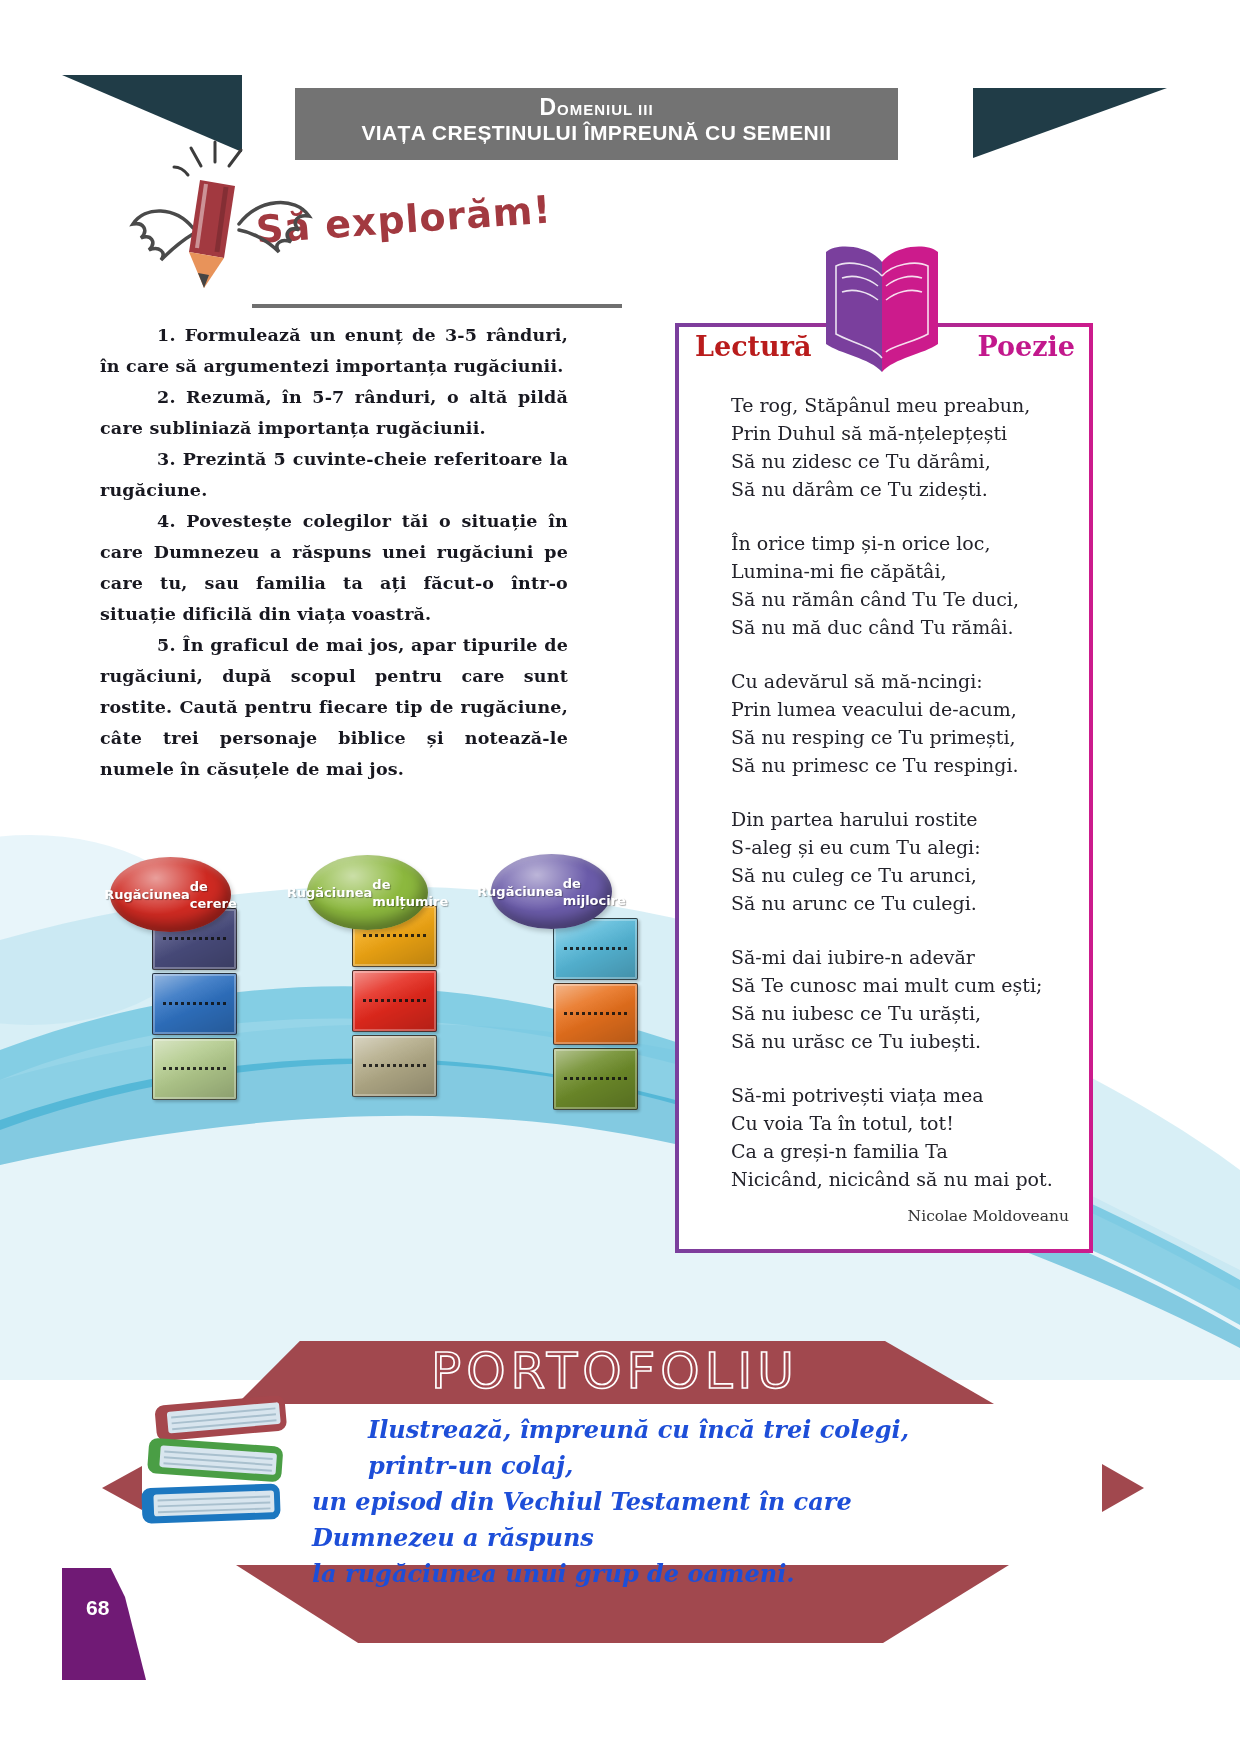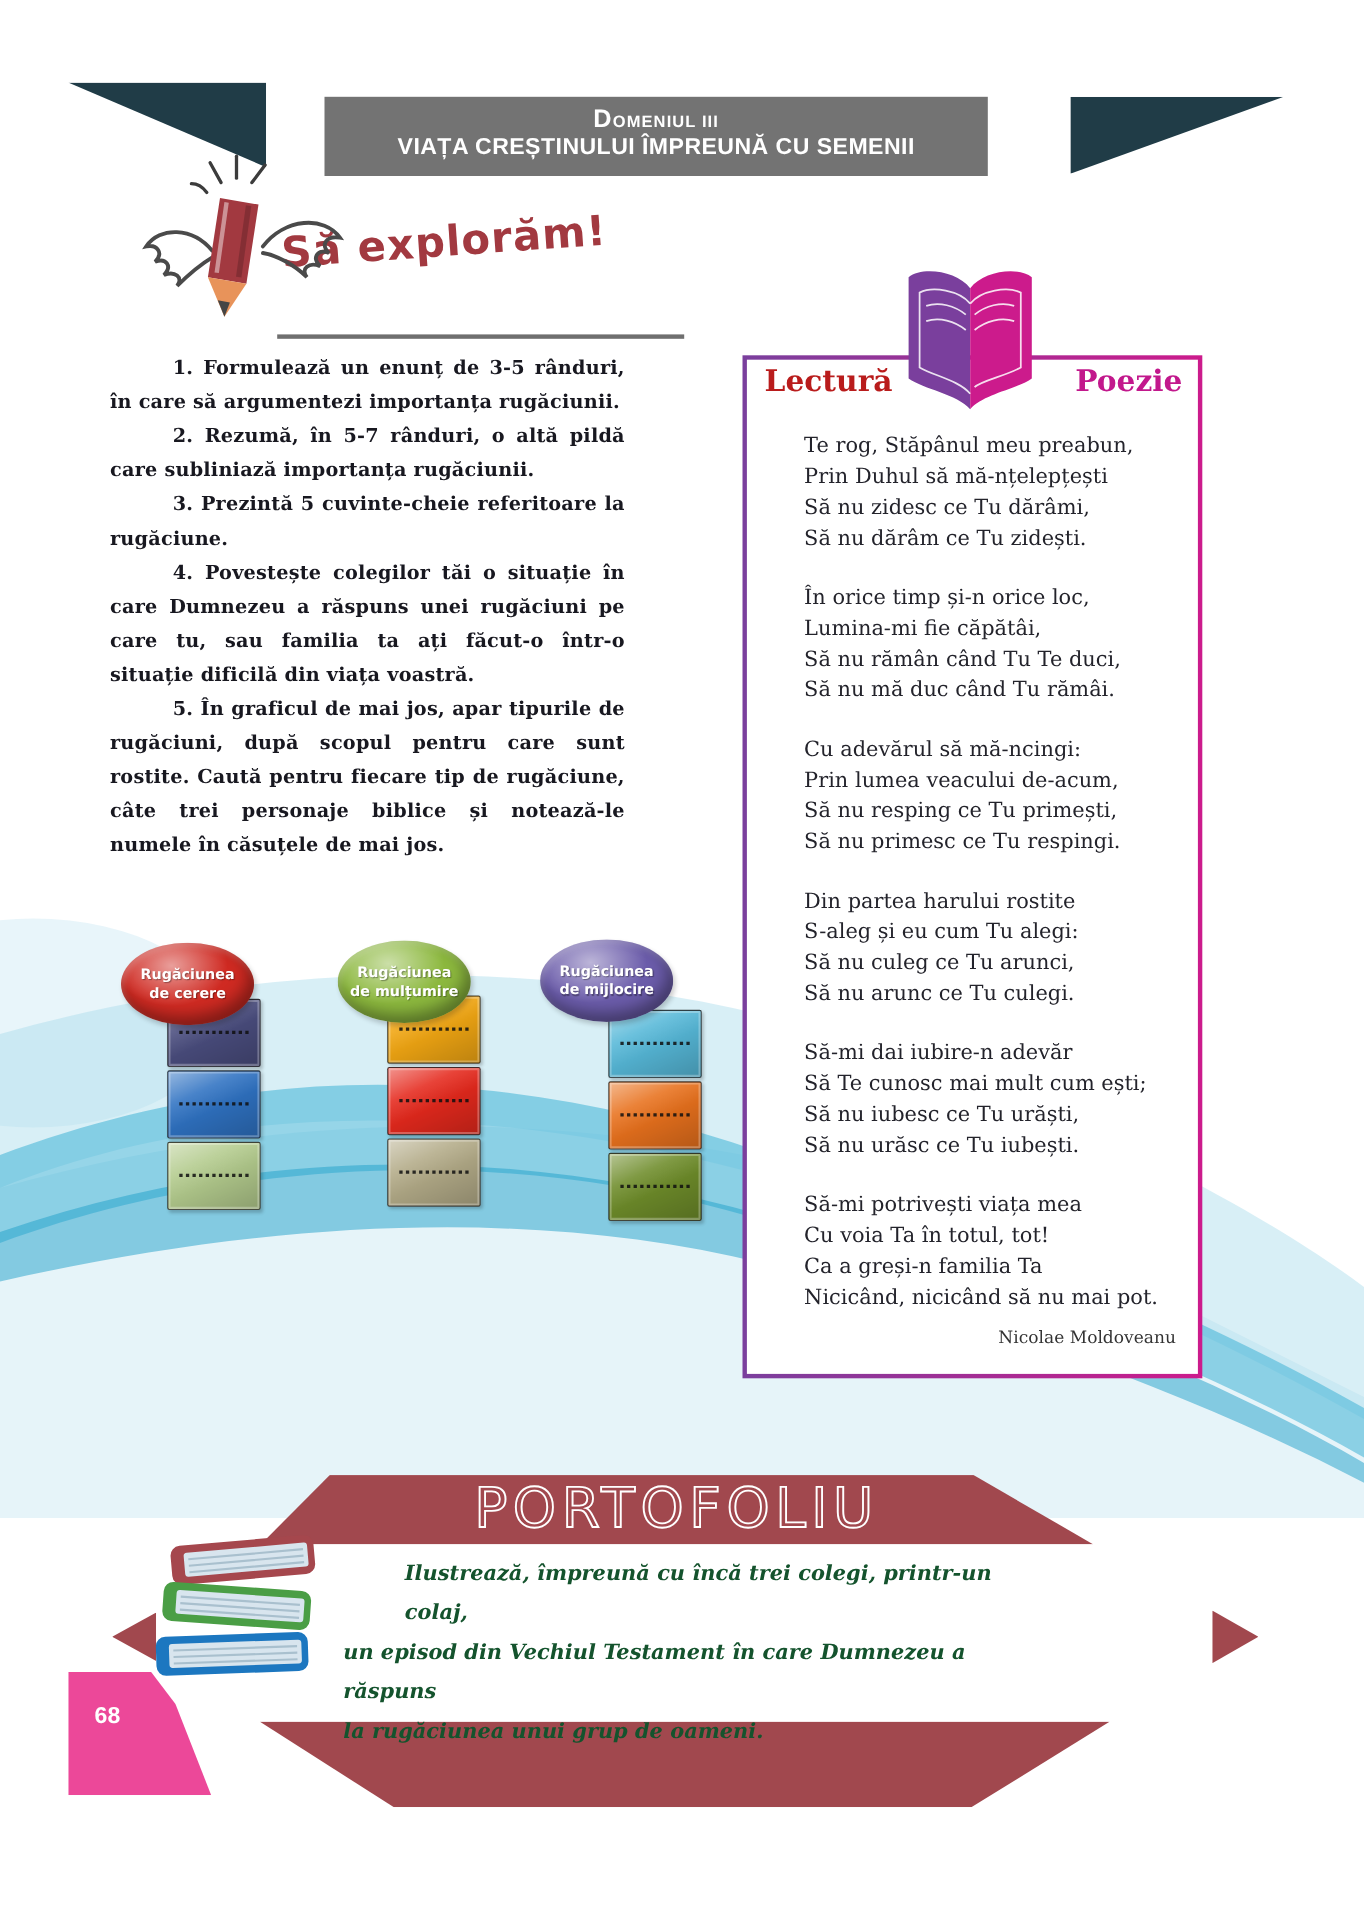--- a/index.html
+++ b/index.html
@@ -30,21 +30,21 @@
        font-weight:600;color:#181820;letter-spacing:.2px;}
 
   
   #diagram{left:0;top:0;width:1240px;height:1754px;z-index:2;pointer-events:none;}
   .pbox{position:absolute;width:85px;height:62px;border:1px solid rgba(40,40,40,.8);
         box-sizing:border-box;border-radius:2px;
         box-shadow:inset 0 0 0 2px rgba(255,255,255,.28), 2px 2px 3px rgba(0,0,0,.2);}
   .dots{position:absolute;left:12%;right:12%;top:46%;border-top:3px dotted rgba(15,15,15,.85);}
   .bubble{position:absolute;width:121px;height:75px;border-radius:50%;
           box-shadow:inset -5px -8px 14px rgba(0,0,0,.38), inset 2px 3px 6px rgba(255,255,255,.25), 2px 3px 5px rgba(0,0,0,.2);
-          display:flex;flex-direction:column;align-items:center;justify-content:center;
+          display:flex;align-items:center;justify-content:center;
           color:#fff;font-family:"DejaVu Sans", sans-serif;font-weight:bold;font-size:13px;
           text-shadow:1px 1px 1px rgba(0,0,0,.35);line-height:17px;}
 
   
   .reading-frame{left:675px;top:323px;width:418px;height:930px;z-index:3;
                  background:linear-gradient(90deg,#7a3f9d,#cc1b8c);padding:4px;box-sizing:border-box;}
   .reading-inner{position:relative;width:100%;height:100%;background:#fff;}
   .read-label{position:absolute;top:4px;font-weight:bold;font-size:27px;font-family:"DejaVu Serif", serif;}
   .read-label.left{left:16px;color:#b91c1c;}
   .read-label.right{right:14px;color:#c2188c;}
@@ -54,31 +54,31 @@
   .poem-author{position:absolute;right:20px;top:880px;font-size:15.5px;color:#333;}
   .bookicon{left:818px;top:240px;width:128px;height:140px;z-index:4;}
 
   
   .waves{left:0;top:820px;width:1240px;height:560px;z-index:1;}
 
   
   .banner{left:237px;top:1341px;width:757px;height:63px;background:#a1484e;
           clip-path:polygon(8.3% 0,85.6% 0,100% 100%,0 100%);z-index:2;}
   .pf-text{left:312px;top:1412px;width:600px;z-index:2;font-style:italic;font-weight:600;
-           font-size:19px;color:#14532d;line-height:36px;}
+           font-size:24px;color:#1d4ed8;line-height:36px;}
   .pf-line1{padding-left:56px;}
   .booksicon{left:140px;top:1396px;width:158px;height:142px;z-index:2;}
   .arrow-left{left:102px;top:1466px;width:40px;height:44px;background:#a1484e;
               clip-path:polygon(100% 0,100% 100%,0 50%);}
   .arrow-right{left:1102px;top:1464px;width:42px;height:48px;background:#a1484e;
                clip-path:polygon(0 0,100% 50%,0 100%);}
   .foot-trap{left:236px;top:1565px;width:773px;height:78px;background:#a1484e;
              clip-path:polygon(0 0,100% 0,83.7% 100%,15.8% 100%);}
-  .pagetab{left:62px;top:1520px;width:84px;height:112px;background:#ec4899;
-           clip-path:polygon(0 0,58% 0,75% 26%,100% 100%,0 100%);padding-left:46px;}
+  .pagetab{left:62px;top:1568px;width:84px;height:112px;background:#701a75;
+           clip-path:polygon(0 0,58% 0,75% 26%,100% 100%,0 100%);}
   .pagenum{position:absolute;left:24px;top:28px;color:#fff;font-family:"Liberation Sans", sans-serif;
            font-weight:bold;font-size:21px;}
 </style>
 </head>
 <body>
 
 <div id="page">
 
   <svg class="abs waves" viewBox="0 0 1240 560" preserveAspectRatio="none">
     <ellipse cx="30" cy="110" rx="170" ry="95" fill="#d8eef6" opacity="0.6"></ellipse>

